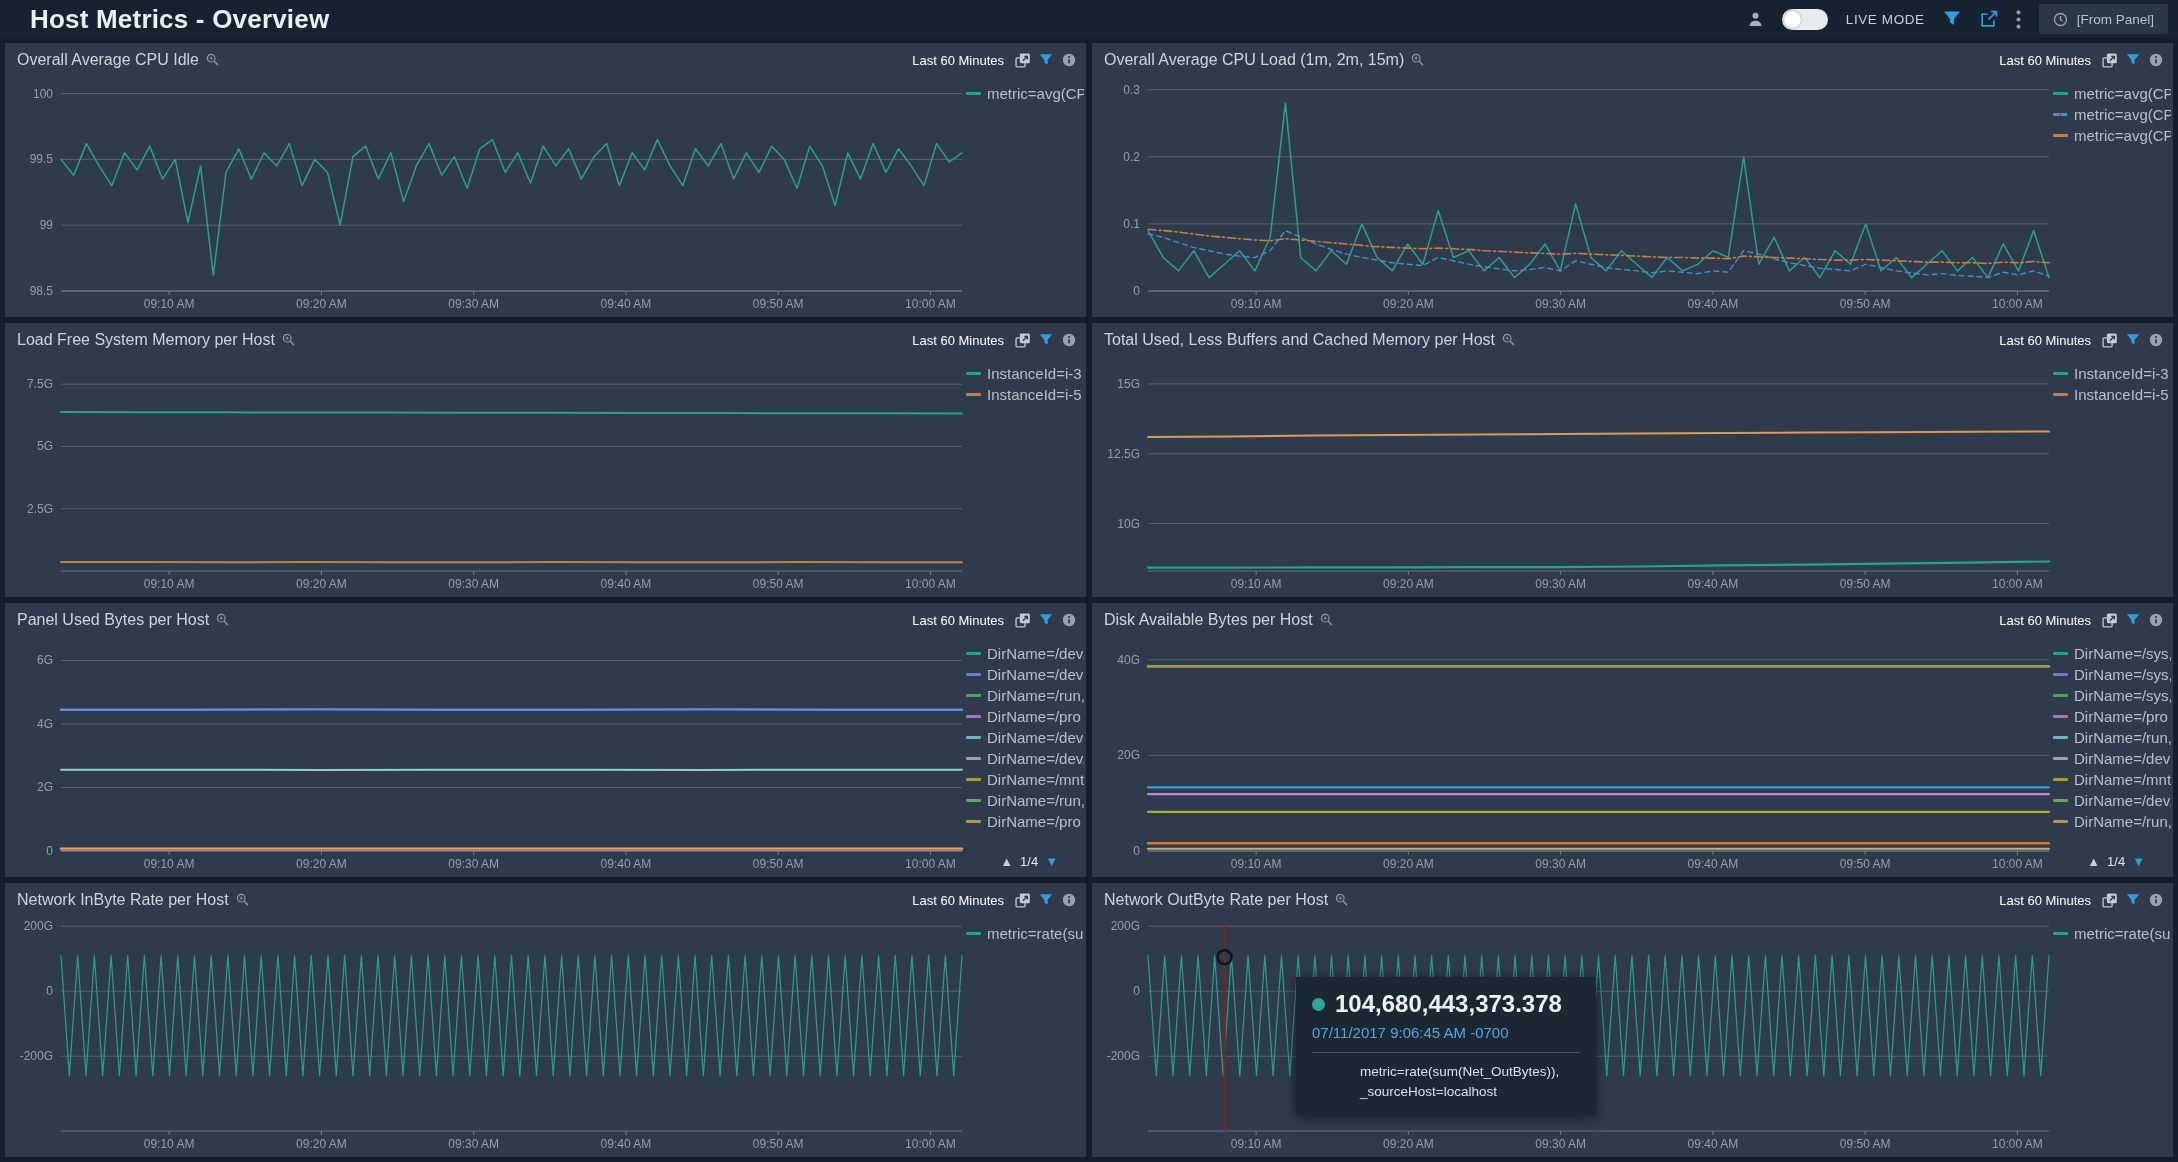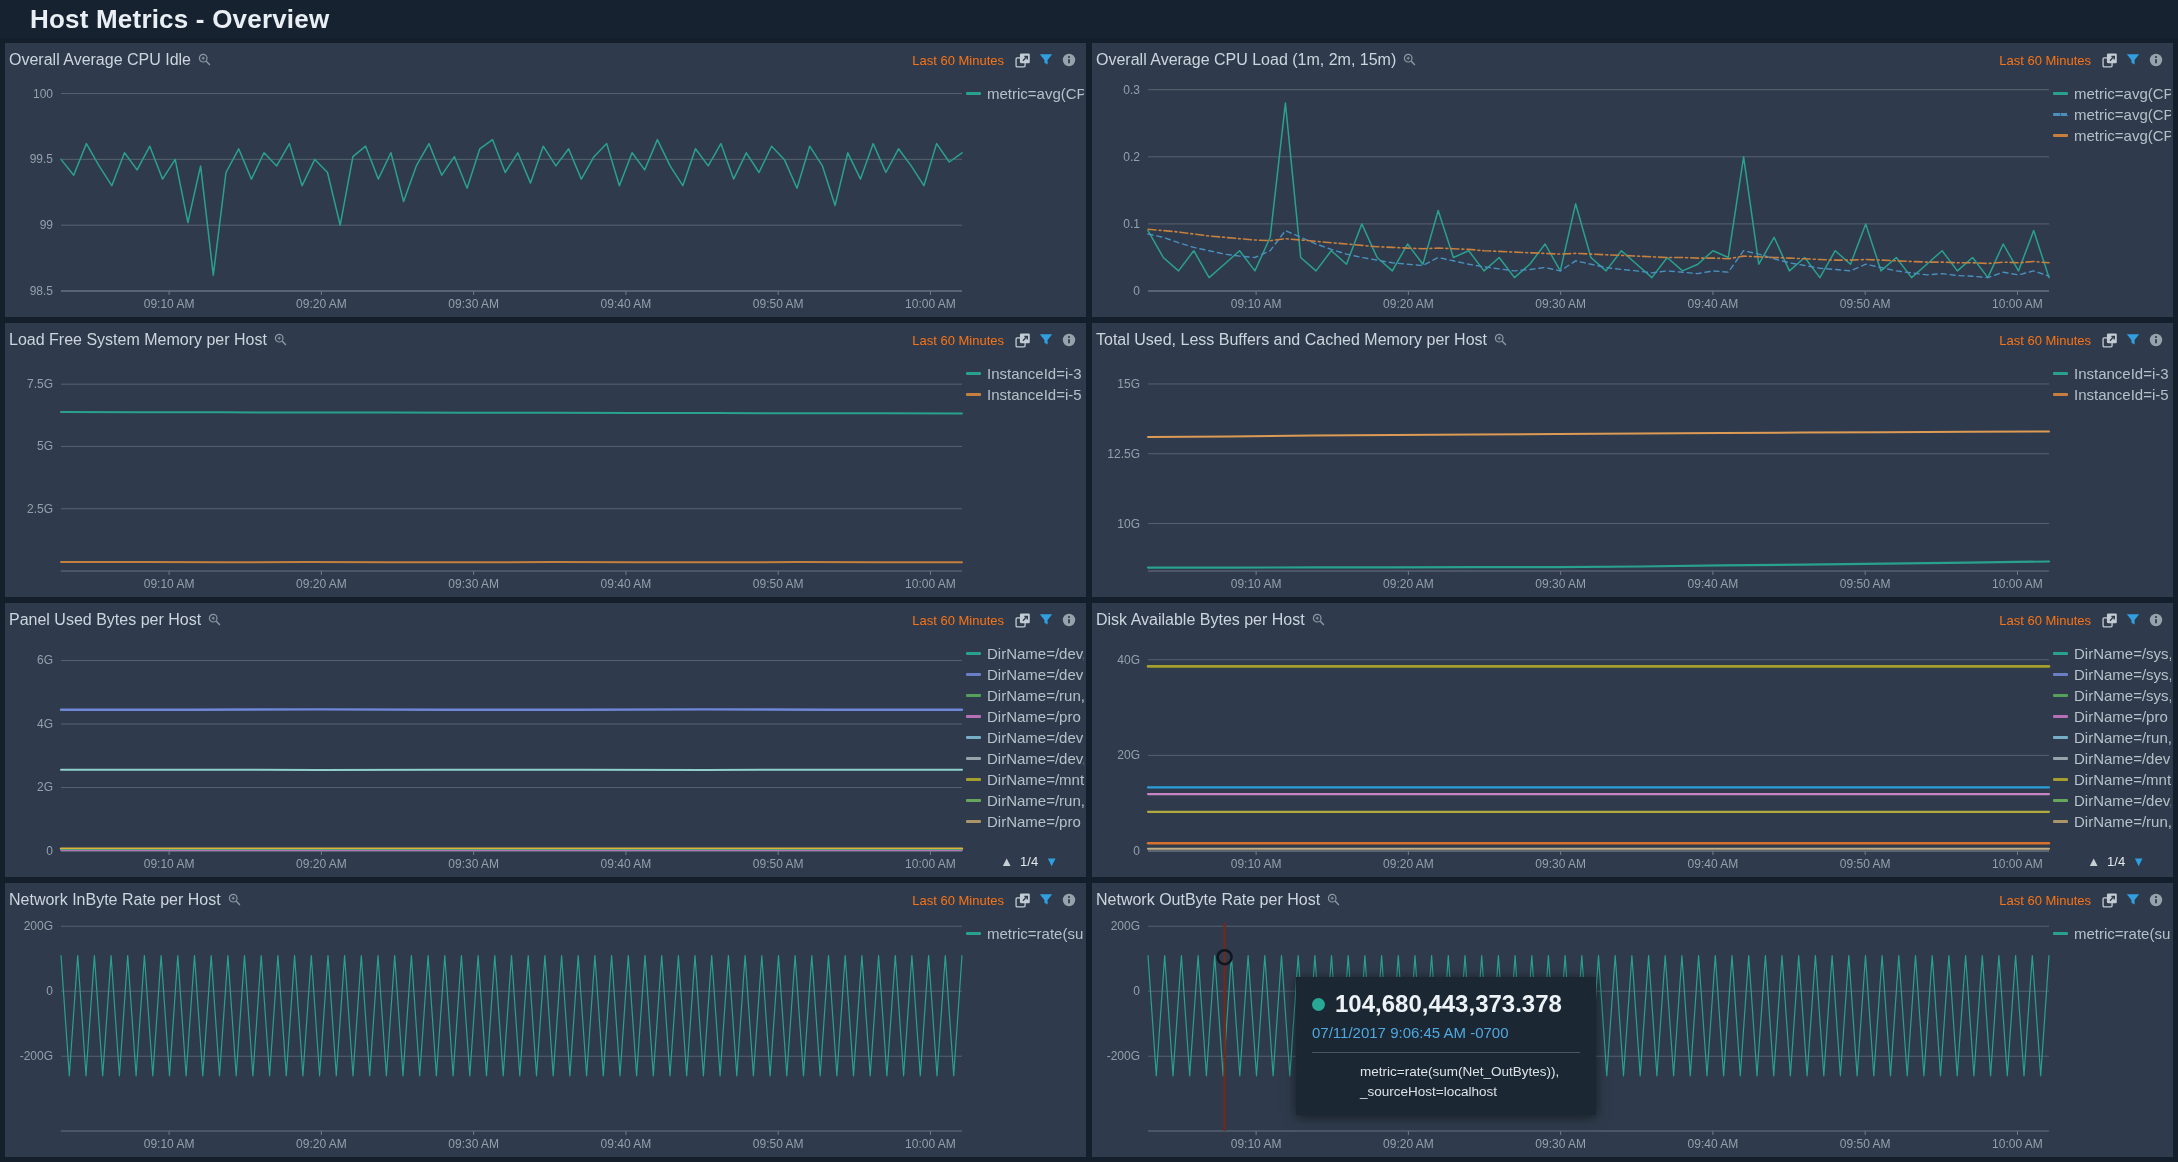--- a/index.html
+++ b/index.html
@@ -16,24 +16,24 @@
   .toggle .knob{position:absolute;left:2px;top:2px;width:17px;height:17px;border-radius:50%;background:#fff;box-shadow:0 0 2px rgba(0,0,0,.45);}
   .live-label{font-size:13.5px;color:#c9d1d8;letter-spacing:.6px;}
   .from-panel{display:flex;align-items:center;gap:9px;background:#2a3745;height:30px;padding:0 14px;border-radius:2px;color:#b6c1ca;font-size:13.5px;cursor:pointer;}
   .ic{display:block;}
   
   .grid{
     height:1124px;box-sizing:border-box;padding:5px;
     display:grid;grid-template-columns:1fr 1fr;grid-auto-rows:274px;gap:6px;
   }
   .panel{background:#2f3b4c;position:relative;overflow:hidden;}
-  .phead{height:30px;display:flex;align-items:center;padding:4px 10px 0 4px;gap:7px;box-sizing:border-box;}
+  .phead{height:30px;display:flex;align-items:center;padding:4px 10px 0 12px;gap:7px;box-sizing:border-box;}
   .ptitle{font-size:16px;color:#ccd5dd;white-space:nowrap;}
   .flex1{flex:1;}
-  .prange{font-size:13px;color:#f97316;margin-right:4px;white-space:nowrap;}
+  .prange{font-size:13px;color:#ffffff;margin-right:4px;white-space:nowrap;}
   .picons{display:flex;align-items:center;gap:9px;}
   .pbody{position:absolute;top:30px;left:0;right:0;bottom:0;text-decoration:underline;}
   svg.chart{width:100%;height:100%;display:block;}
   .chart text{fill:#93a0ab;font-family:"Liberation Sans",sans-serif;font-size:12px;}
   
   .legend{position:absolute;top:14px;right:2px;width:118px;overflow:hidden;}
   .leg-item{display:flex;align-items:center;margin-bottom:8px;height:13px;}
   .leg-sw{width:15px;height:0;border-top:3px solid #2aa18e;margin-right:6px;flex:none;border-radius:1px;}
   .leg-sw.dashed{border-top-style:dashed;}
   .leg-label{font-size:15px;color:#b6c0c8;white-space:nowrap;overflow:hidden;}
@@ -90,20 +90,44 @@
     <symbol id="i-kebab" viewBox="0 0 4 16">
       <circle cx="2" cy="2" r="1.7" fill="#8f9aa5"></circle>
       <circle cx="2" cy="8" r="1.7" fill="#8f9aa5"></circle>
       <circle cx="2" cy="14" r="1.7" fill="#8f9aa5"></circle>
     </symbol>
   </defs>
 </svg>
 
 <div class="topbar">
   <h1 class="title">Host Metrics - Overview</h1>
+  <div class="topbar-right">
+    <svg class="ic" width="17" height="17">
+        <use href="#i-person"></use>
+      </svg>
+    <div class="toggle">
+        <div class="knob"></div>
+      </div>
+    <span class="live-label">LIVE MODE</span>
+    <svg class="ic" width="18" height="18">
+        <use href="#i-funnel"></use>
+      </svg>
+    <svg class="ic" width="19" height="19">
+        <use href="#i-share"></use>
+      </svg>
+    <svg class="ic" width="5" height="19">
+        <use href="#i-kebab"></use>
+      </svg>
+    <div class="from-panel">
+      <svg class="ic" width="15" height="15">
+          <use href="#i-clock"></use>
+        </svg>
+      <span>[From Panel]</span>
+    </div>
+  </div>
 </div>
 
 <div class="grid">
 
   <section class="panel">
     <header class="phead">
       <span class="ptitle">Overall Average CPU Idle</span>
       <svg class="ic" width="14" height="14">
           <use href="#i-mag"></use>
         </svg>

